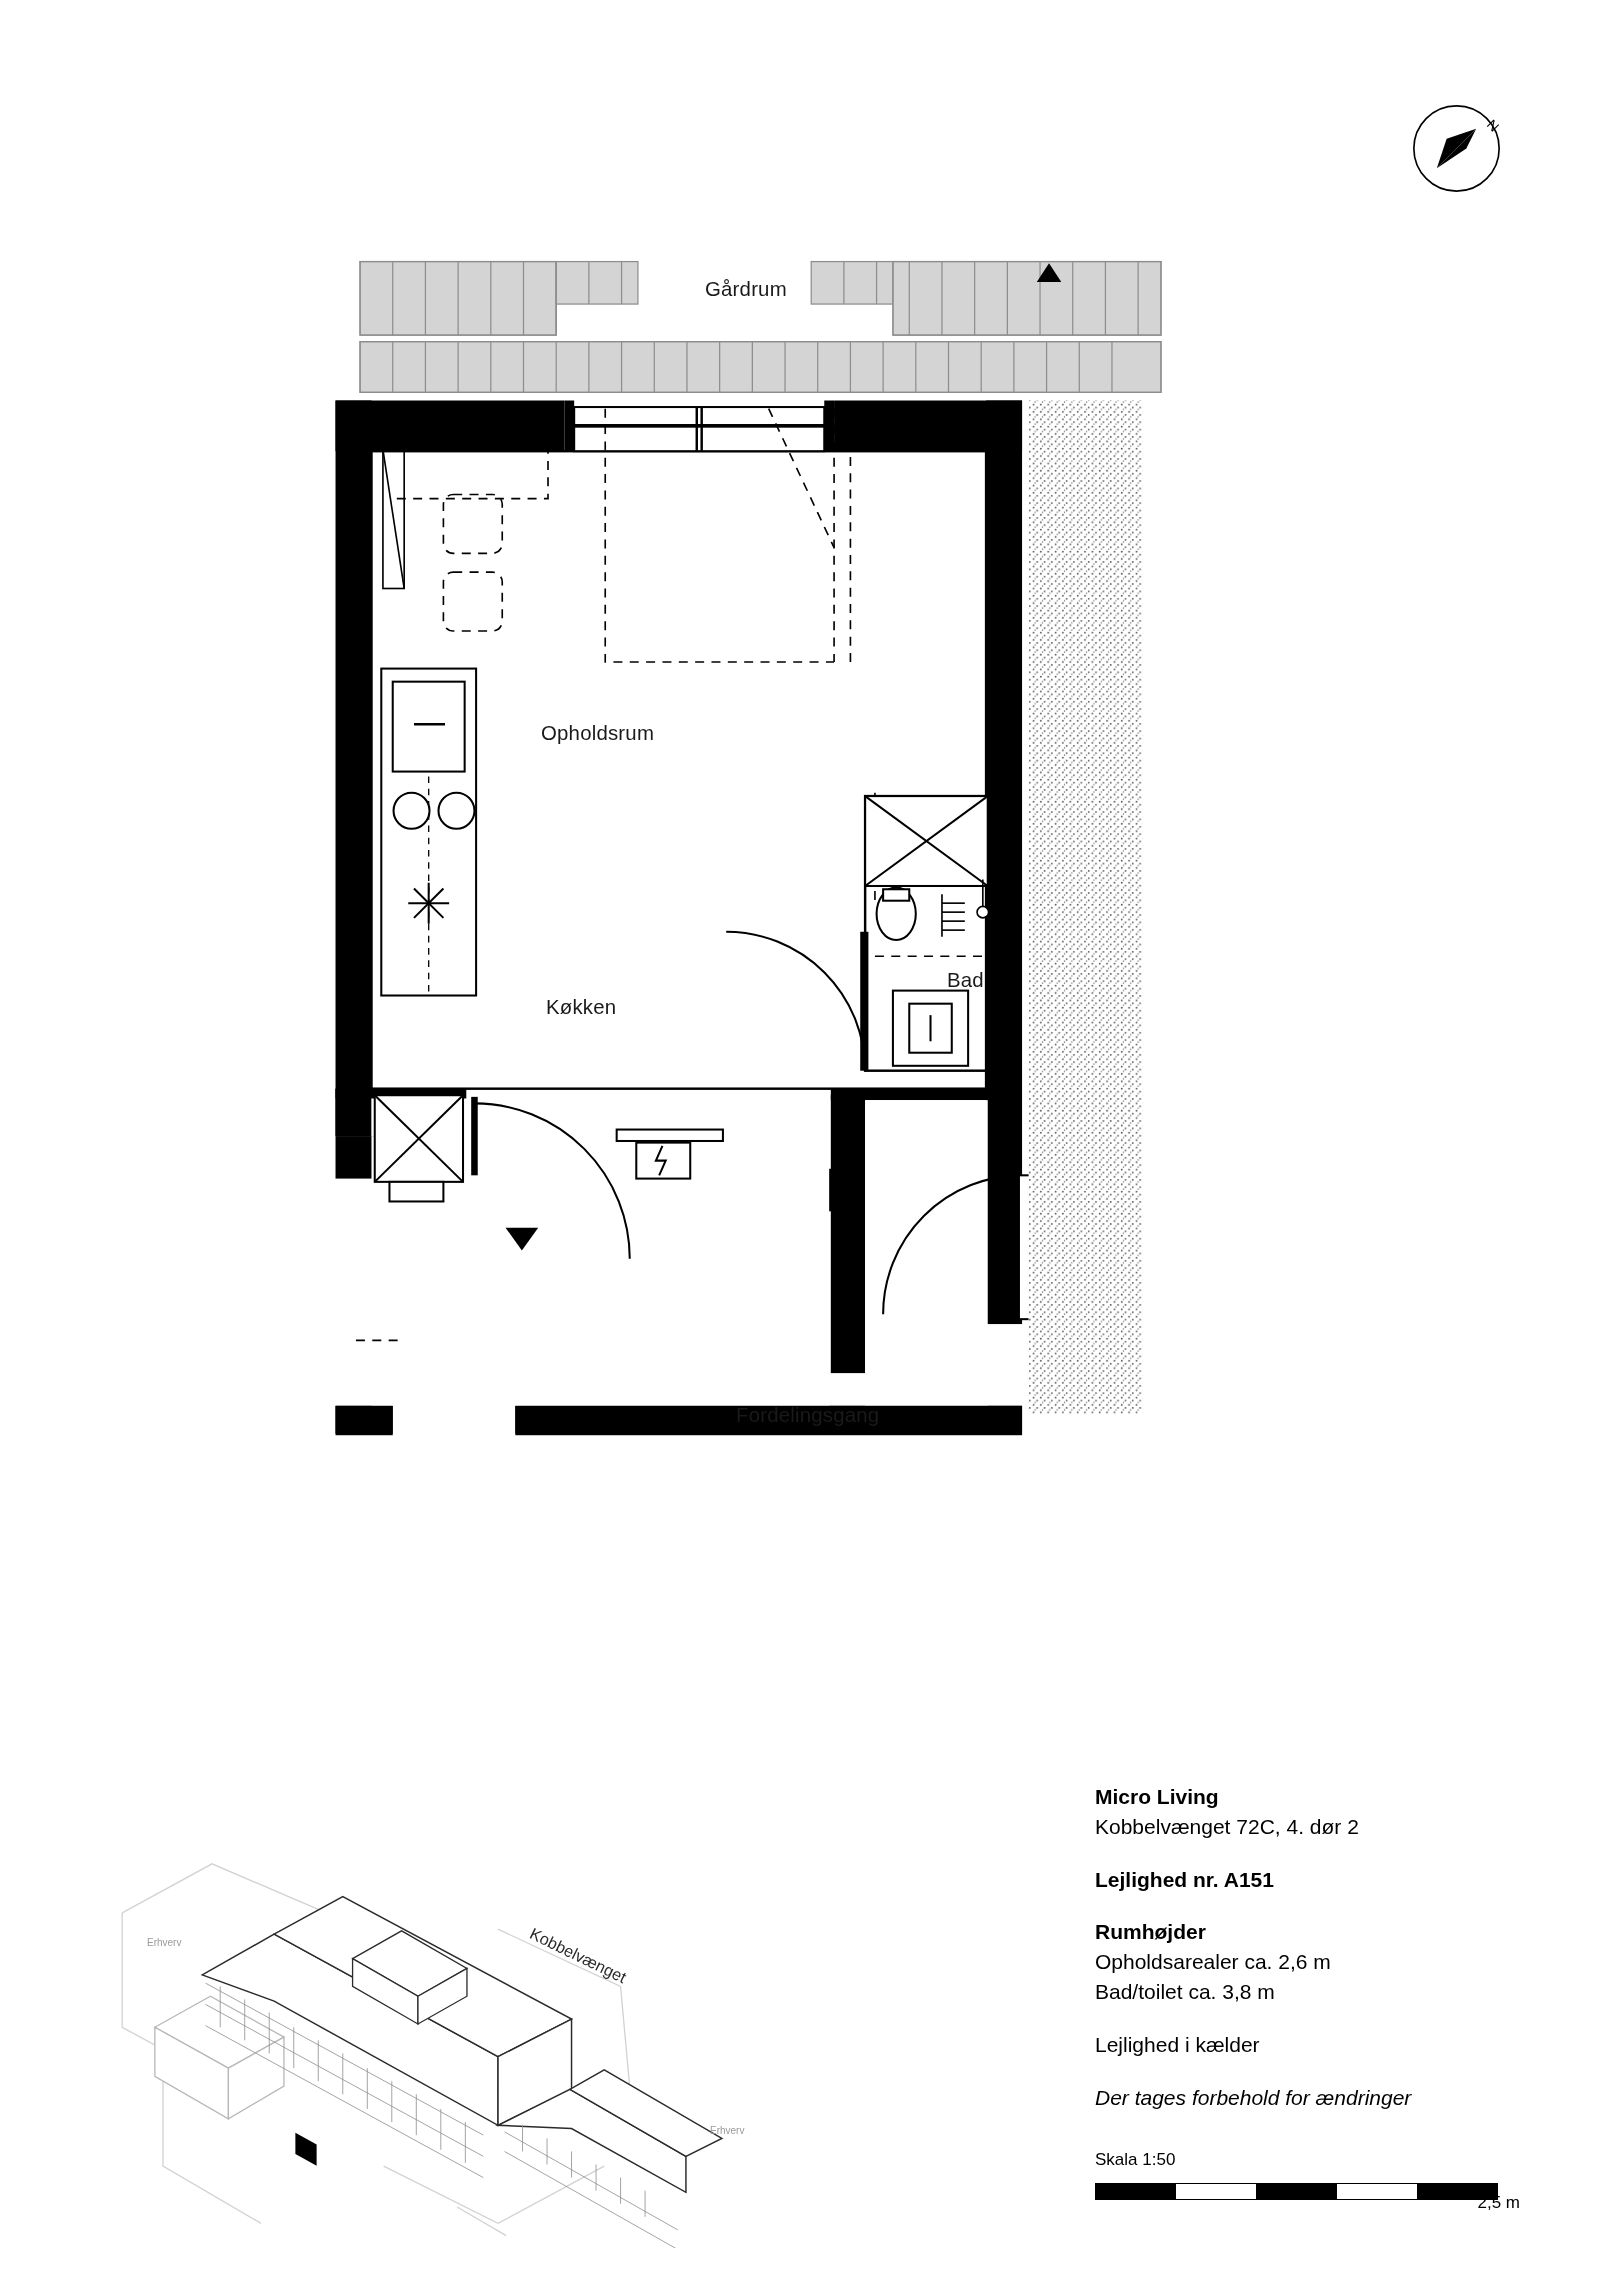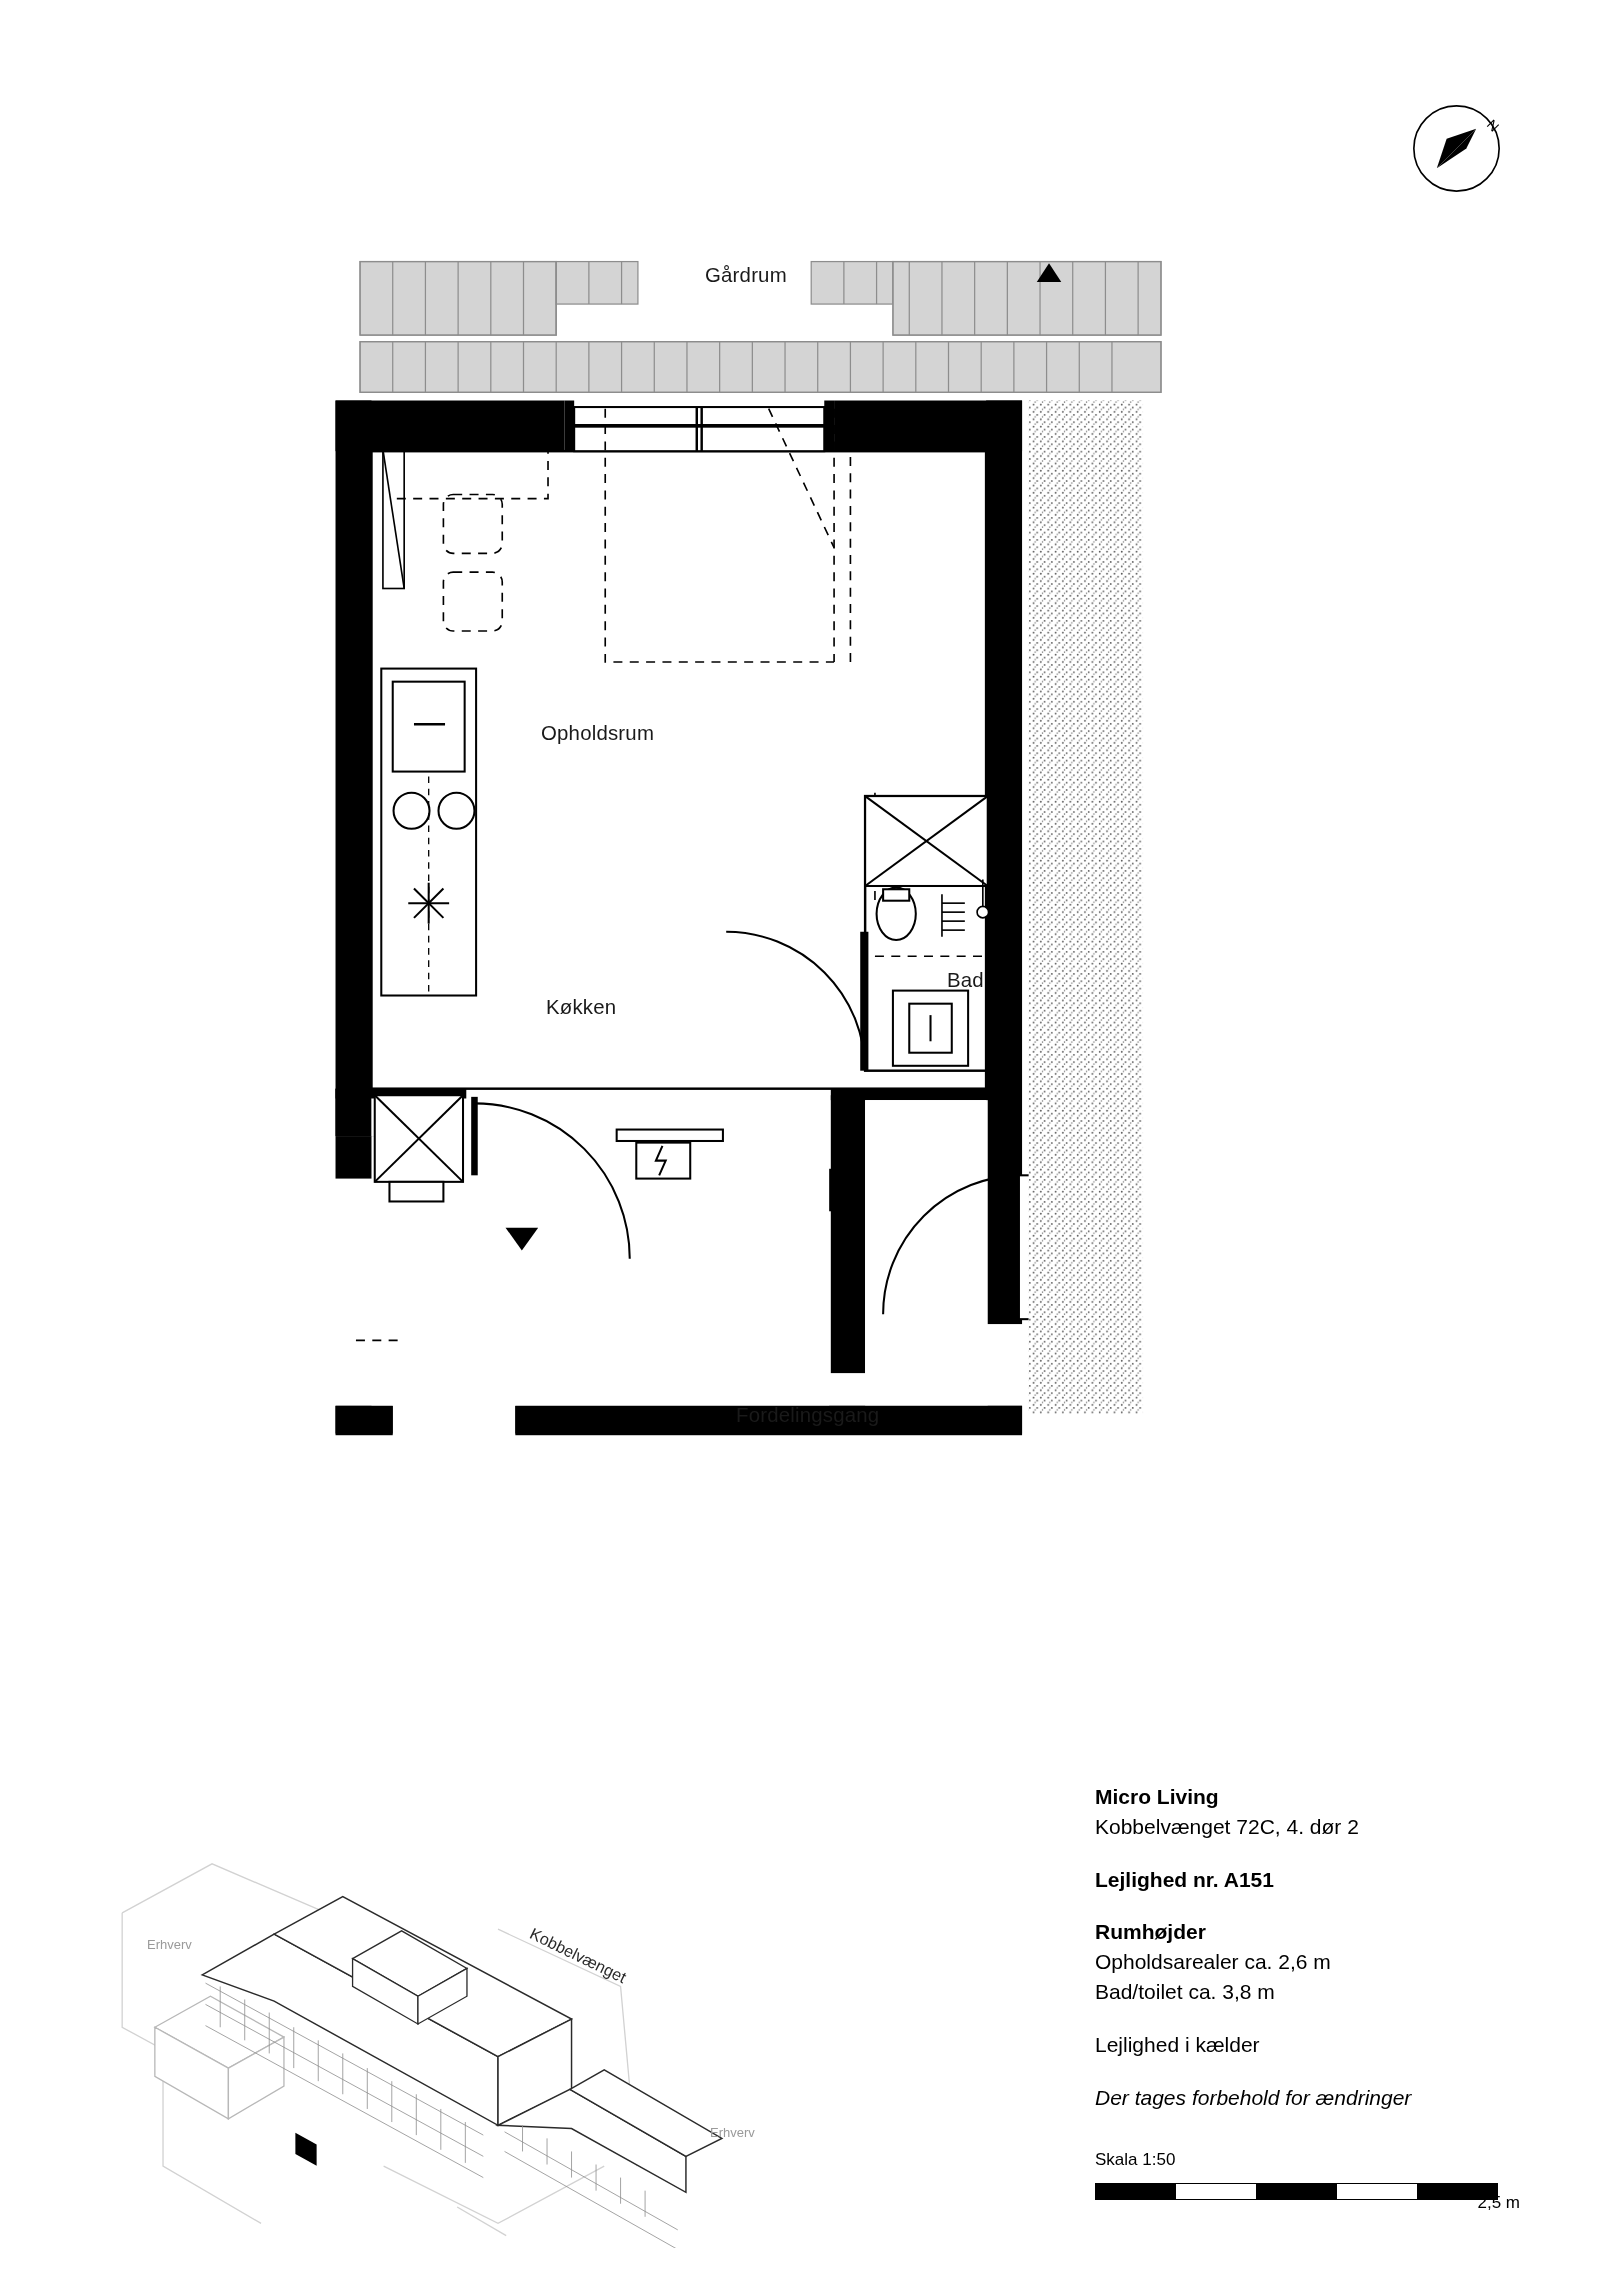--- a/index.html
+++ b/index.html
@@ -39,37 +39,37 @@
   }
 
   
   .room-label {
     position: absolute;
     font-size: 20.4px;
     color: #1a1a1a;
     white-space: nowrap;
     letter-spacing: 0.2px;
   }
-  #label-gaardrum  { left: 705px;  top: 264px; }
+  #label-gaardrum  { left: 705px;  top: 278px; }
   #label-opholdsrum{ left: 541px;  top: 722px; }
   #label-koekken   { left: 546px;  top: 996px; }
   #label-bad       { left: 947px; top: 969px; }
   #label-fordeling { left: 736px;  top: 1404px; }
 
   
   #keyplan {
     position: absolute;
     left: 114px;
     top: 1782px;
     width: 719px;
     height: 466px;
   }
   .keyplan-text {
     position: absolute;
-    font-size: 13px;
+    font-size: 10px;
     color: #9a9a9a;
   }
   #key-erhverv-1 { left: 147px; top: 1937px; }
   #key-erhverv-2 { left: 710px; top: 2125px; }
   #key-street {
     left: 535px;
     top: 1924px;
     font-size: 16.3px;
     color: #2a2a2a;
     transform: rotate(26deg);

